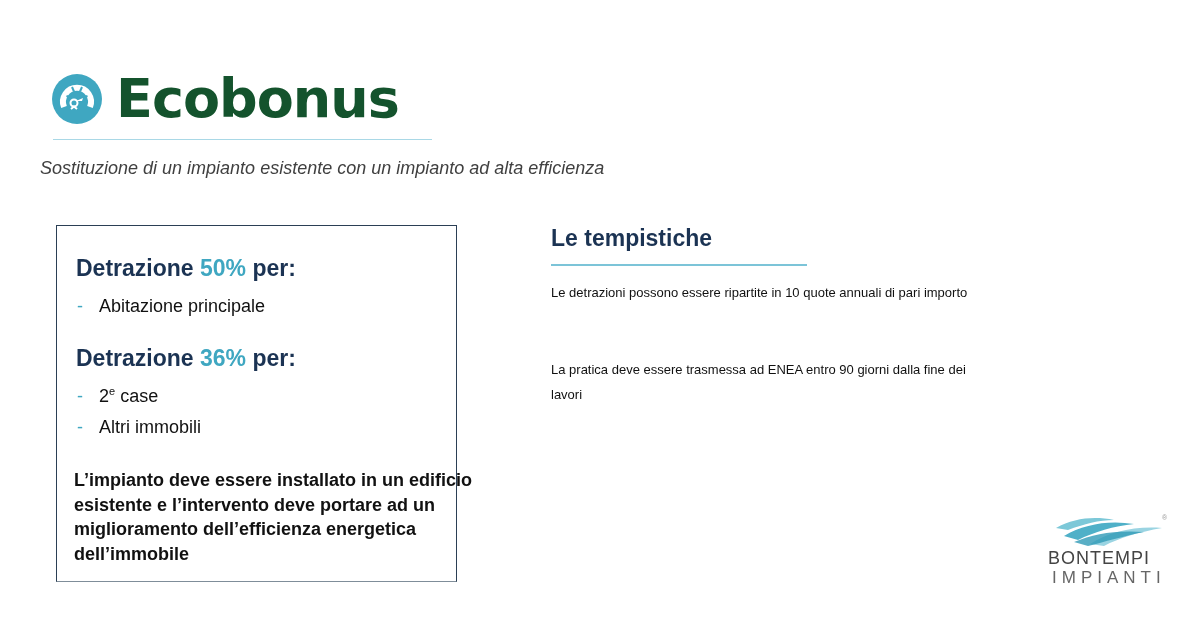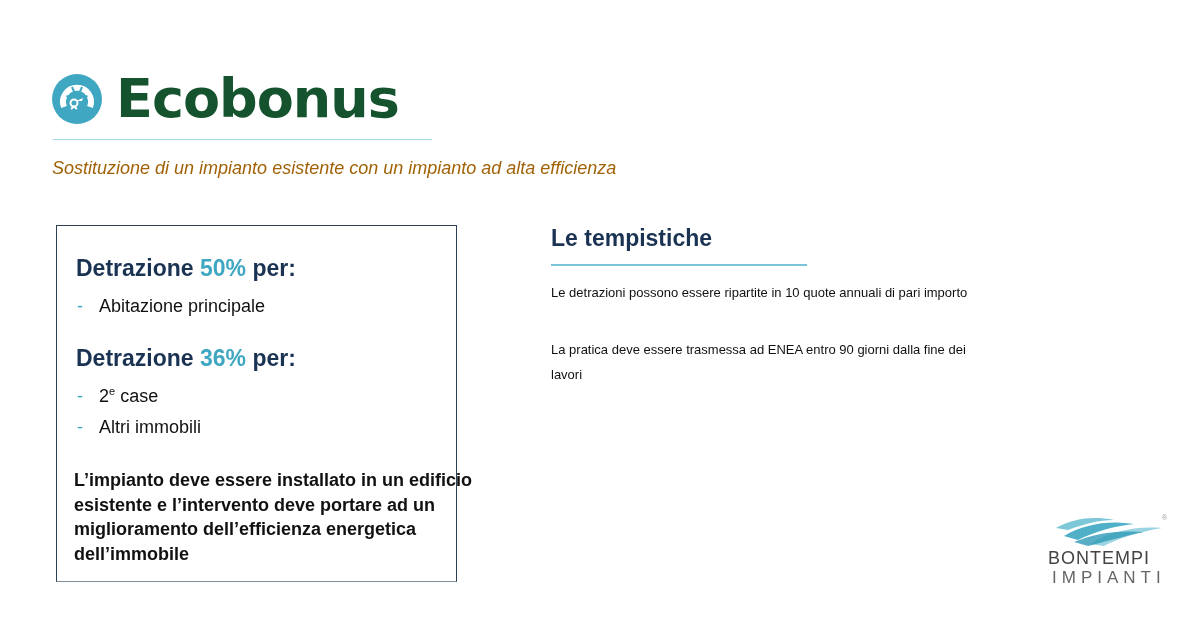--- a/index.html
+++ b/index.html
@@ -4,40 +4,40 @@
   <style>
     * { box-sizing: border-box; margin: 0; padding: 0; }
     html, body { width: 1200px; height: 627px; background: #ffffff; overflow: hidden; }
     body { position: relative; font-family: "Liberation Sans", sans-serif; }
 
     .title-row { position: absolute; left: 52px; top: 68px; display: flex; align-items: center; }
     .title-icon { width: 50px; height: 50px; margin-right: 14px; }
     .title-text { font-family: "DejaVu Sans", sans-serif; font-weight: bold; font-size: 54px; color: #14532d; letter-spacing: -1px; line-height: 62px; }
     .title-rule { position: absolute; left: 53px; top: 139px; width: 379px; height: 1px; background: #a9d8e6; }
 
-    .subtitle { position: absolute; left: 52px; top: 158px; font-size: 18px; font-style: italic; color: #a16207; }
+    .subtitle { position: absolute; left: 40px; top: 158px; font-size: 18px; font-style: italic; color: #404040; }
 
     .box { position: absolute; left: 56px; top: 225px; width: 401px; height: 357px; border: 1.5px solid #2b3f55; border-bottom-color: #7f8d99; background: #fff; }
     .box-heading { position: absolute; left: 19px; font-size: 23px; font-weight: bold; color: #1b3353; }
     .box-heading .pct { color: #3fa7c1; }
     .h1 { top: 29px; }
     .h2 { top: 119px; }
     .bullet { position: absolute; left: 20px; font-size: 18px; color: #111; display: flex; align-items: center; }
     .bullet .dash { color: #3fa7c1; width: 22px; display: inline-block; }
     .b1 { top: 70px; }
     .b2 { top: 159px; }
     .b3 { top: 191px; }
     .bullet sup { font-size: 11px; vertical-align: 7px; }
     .box-note { position: absolute; left: 17px; top: 242px; width: 440px; font-size: 18px; font-weight: bold; color: #111; line-height: 24.5px; }
 
     .right-heading { position: absolute; left: 551px; top: 225px; font-size: 23px; font-weight: bold; color: #1b3353; }
     .right-rule { position: absolute; left: 551px; top: 264px; width: 256px; height: 1.5px; background: #7cc4d8; }
     .right-para { position: absolute; left: 551px; font-size: 13px; color: #111; line-height: 24.5px; width: 430px; }
     .p1 { top: 281px; }
-    .p2 { top: 338px; }
+    .p2 { top: 358px; }
 
     .logo { position: absolute; left: 1048px; top: 512px; width: 124px; height: 78px; }
     .logo-line1 { position: absolute; left: 0; top: 36px; font-size: 18px; color: #444; letter-spacing: 1px; }
     .logo-line2 { position: absolute; left: 4px; top: 56px; font-size: 17px; color: #666; letter-spacing: 5px; font-weight: 300; }
     .logo-reg { position: absolute; left: 114px; top: 2px; font-size: 7px; color: #999; }
   </style>
 </head>
 <body>
 
 <div class="title-row">

